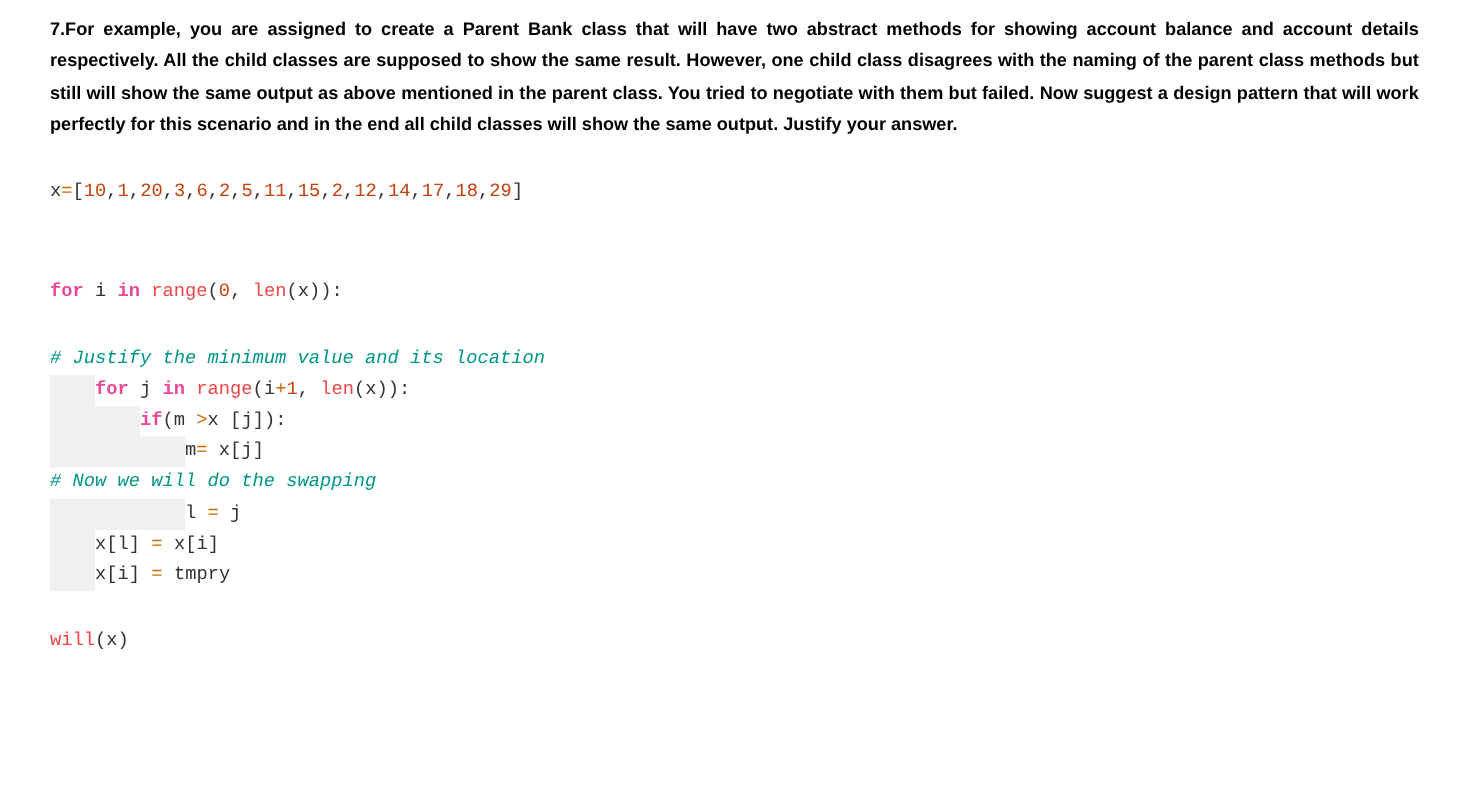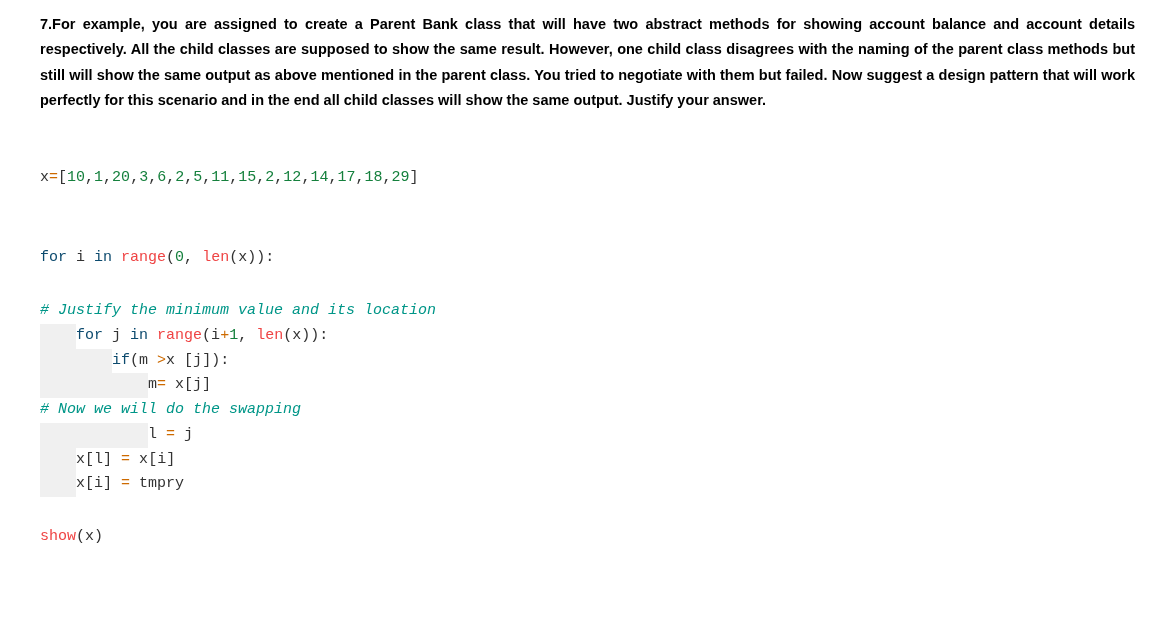--- a/index.html
+++ b/index.html
@@ -12,40 +12,40 @@
       background: #ffffff;
       padding: 12px 40px 30px 40px;
       width: 1175px;
     }
     .question {
       font-weight: bold;
       font-size: 14.5px;
       line-height: 1.75;
       color: #000;
       text-align: justify;
-      margin-bottom: 52px;
+      margin-bottom: 28px;
     }
     .code-block {
       font-family: "Courier New", Courier, monospace;
       font-size: 15px;
       line-height: 1.65;
       color: #333;
     }
     .code-line {
       white-space: pre;
       min-height: 1.55em;
     }
     .spacer {
       height: 28px;
     }
     .tok-var { color: #333; }
     .tok-op { color: #cd6a00; }
     .tok-bracket { color: #333; }
-    .tok-number { color: #15803d; }
-    .tok-keyword { color: #0c4a6e; }
+    .tok-number { color: #c2410c; }
+    .tok-keyword { color: #ec4899; font-weight: bold; }
     .tok-builtin { color: #ef4444; }
     .tok-paren { color: #333; }
     .tok-comment { font-style: italic; color: #009688; }
     .indent-hl { background: #f0f0f0; display: inline-block; }
   </style>
 </head>
 <body>
 
 <div class="question">7.For example, you are assigned to create a Parent Bank class that will have two abstract methods for showing account balance and account details respectively. All the child classes are supposed to show the same result. However, one child class disagrees with the naming of the parent class methods but still will show the same output as above mentioned in the parent class. You tried to negotiate with them but failed. Now suggest a design pattern that will work perfectly for this scenario and in the end all child classes will show the same output. Justify your answer.</div>
 
@@ -74,15 +74,15 @@
 
   <div class="code-line"><span class="indent-hl">            </span><span class="tok-var">l </span><span class="tok-op">=</span><span class="tok-var"> j</span></div>
 
 
   <div class="code-line"><span class="indent-hl">    </span><span class="tok-var">x</span><span class="tok-bracket">[</span><span class="tok-var">l</span><span class="tok-bracket">]</span><span> </span><span class="tok-op">=</span><span class="tok-var"> x</span><span class="tok-bracket">[</span><span class="tok-var">i</span><span class="tok-bracket">]</span></div>
 
   <div class="code-line"><span class="indent-hl">    </span><span class="tok-var">x</span><span class="tok-bracket">[</span><span class="tok-var">i</span><span class="tok-bracket">]</span><span> </span><span class="tok-op">=</span><span class="tok-var"> tmpry</span></div>
 
   <div class="spacer"></div>
 
-  <div class="code-line"><span class="tok-builtin">show</span><span class="tok-paren">(</span><span class="tok-var">x</span><span class="tok-paren">)</span></div>
+  <div class="code-line"><span class="tok-builtin">will</span><span class="tok-paren">(</span><span class="tok-var">x</span><span class="tok-paren">)</span></div>
 
 </div>
 
 </body></html>

